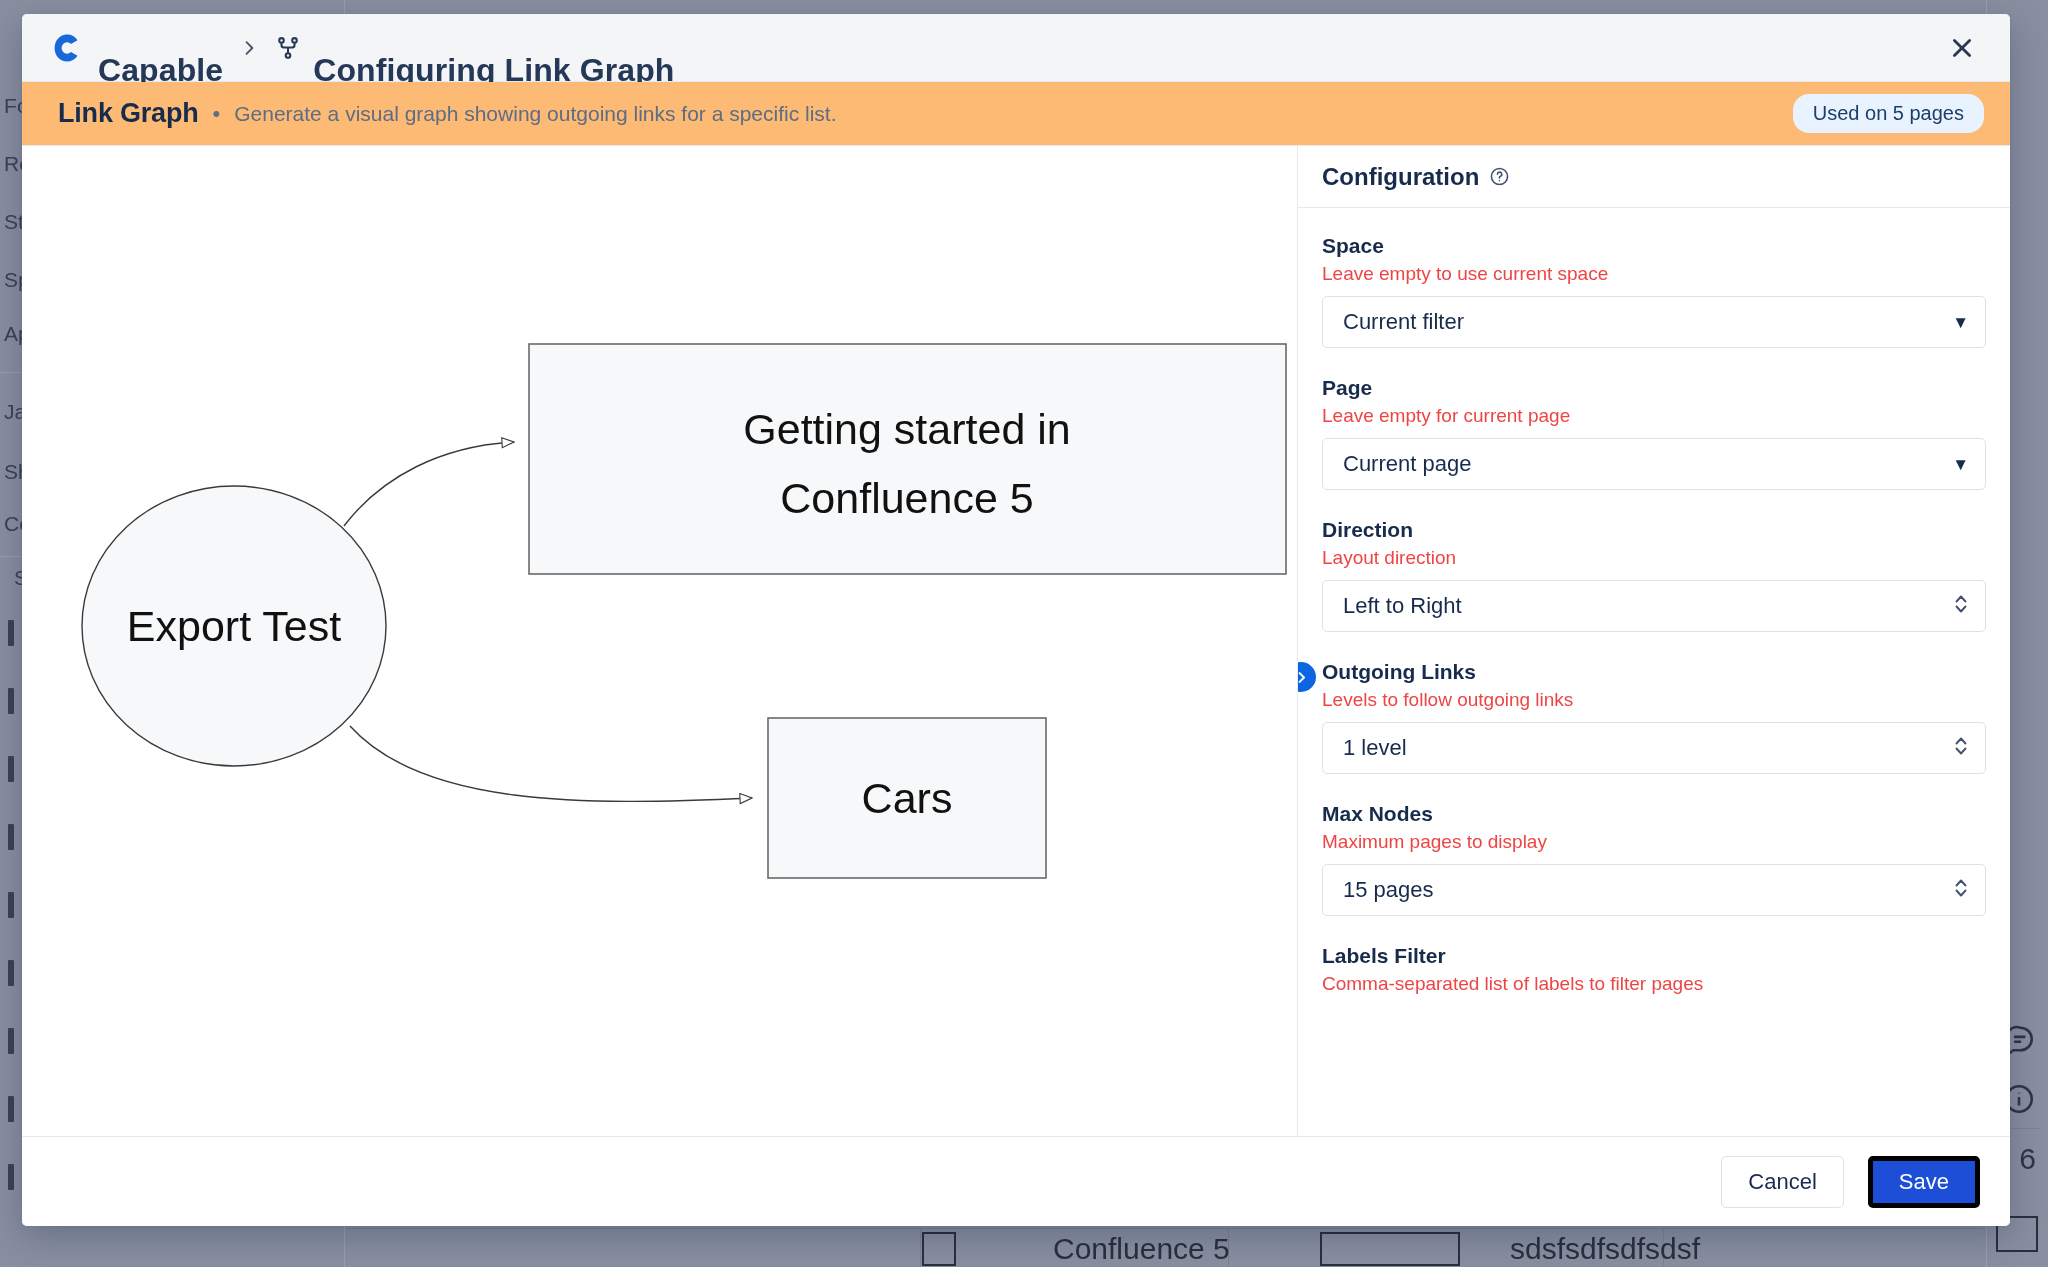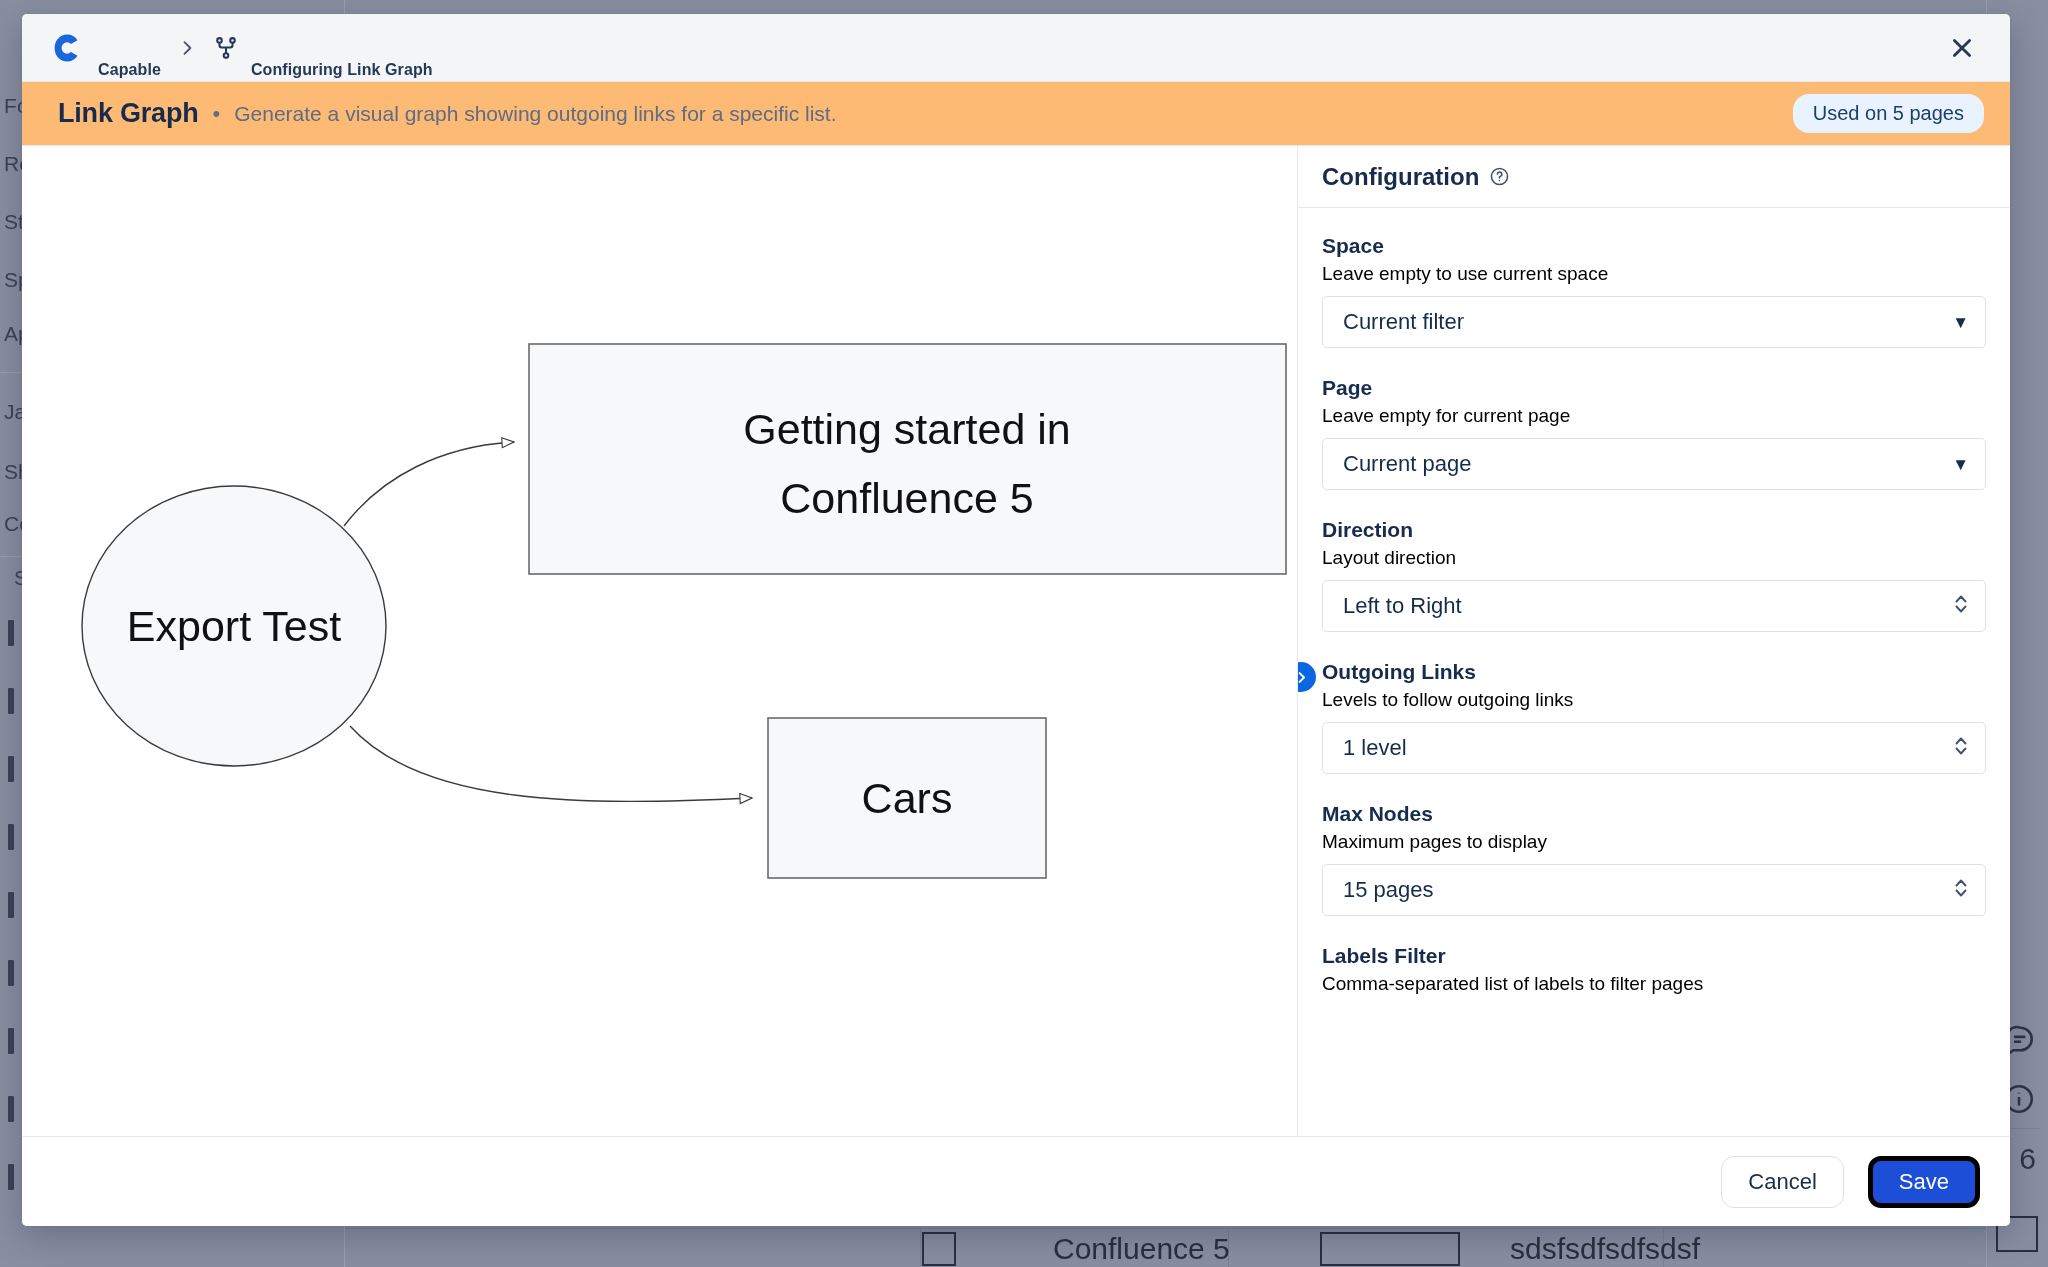--- a/index.html
+++ b/index.html
@@ -65,21 +65,21 @@
   
   #crumbbar {
     height: 68px; flex: 0 0 68px;
     background: #f4f5f7;
     border-bottom: 1px solid #e7e9ee;
     display: flex; align-items: center;
     padding: 0 26px 0 28px;
   }
   .crumb-logo { width: 34px; height: 34px; flex: 0 0 34px; margin-right: 14px; }
   .crumb-text {
-    font-size: 16px; color: #253858; font-weight: 600; letter-spacing: .1px; margin-top: 45px;
+    font-size: 32px; color: #253858; font-weight: 600; letter-spacing: .1px; margin-top: 45px;
   }
   .crumb-sep {
     margin: 0 16px; color: #46506b; display: flex; align-items: center;
   }
   .crumb-icon { margin-right: 12px; display: flex; align-items: center; }
   .close-btn {
     margin-left: auto; width: 44px; height: 44px;
     display: flex; align-items: center; justify-content: center;
     cursor: pointer; border-radius: 4px; color: #253858;
   }
@@ -124,21 +124,21 @@
     padding: 0 0 0 24px;
     border-bottom: 1px solid #e7e9ee;
   }
   #config-title { font-size: 24px; font-weight: 700; color: #172b4d; }
   #config-fields {
     flex: 1; overflow-y: auto; padding: 26px 24px 26px 24px;
     position: relative;
   }
   .field { margin-bottom: 28px; position: relative; }
   .field-label { font-size: 21px; font-weight: 700; color: #172b4d; margin-bottom: 5px; }
-  .field-help  { font-size: 19px; color: #000000; margin-bottom: 11px; }
+  .field-help  { font-size: 19px; color: #ef4444; margin-bottom: 11px; }
   .control {
     width: 100%; height: 52px;
     border: 1px solid #dfe1e6; border-radius: 5px;
     background: #fff;
     display: flex; align-items: center;
     padding: 0 16px 0 20px;
     font-size: 22px; color: #172b4d;
   }
   .control .val { flex: 1; white-space: nowrap; overflow: hidden; }
   .control.placeholder .val { color: #8993a4; }
@@ -156,21 +156,21 @@
 
   
   #footer {
     height: 90px; flex: 0 0 90px;
     border-top: 1px solid #e7e9ee;
     display: flex; align-items: center; justify-content: flex-end;
     gap: 16px; padding: 0 30px;
     background: #fff;
   }
   .btn {
-    font-size: 22px; border-radius: 13px; cursor: pointer;
+    font-size: 22px; border-radius: 5px; cursor: pointer;
     padding: 0 26px; height: 52px;
     display: flex; align-items: center; justify-content: center;
     font-family: "Liberation Sans", sans-serif;
   }
   .btn-secondary { background: #fff; color: #172b4d; border: 1px solid #dfe1e6; }
   .btn-primary { background: #1d4ed8; color: #fff; border: 5px solid #000000; margin-left: 8px; }
 </style>
 </head>
 <body>
 

